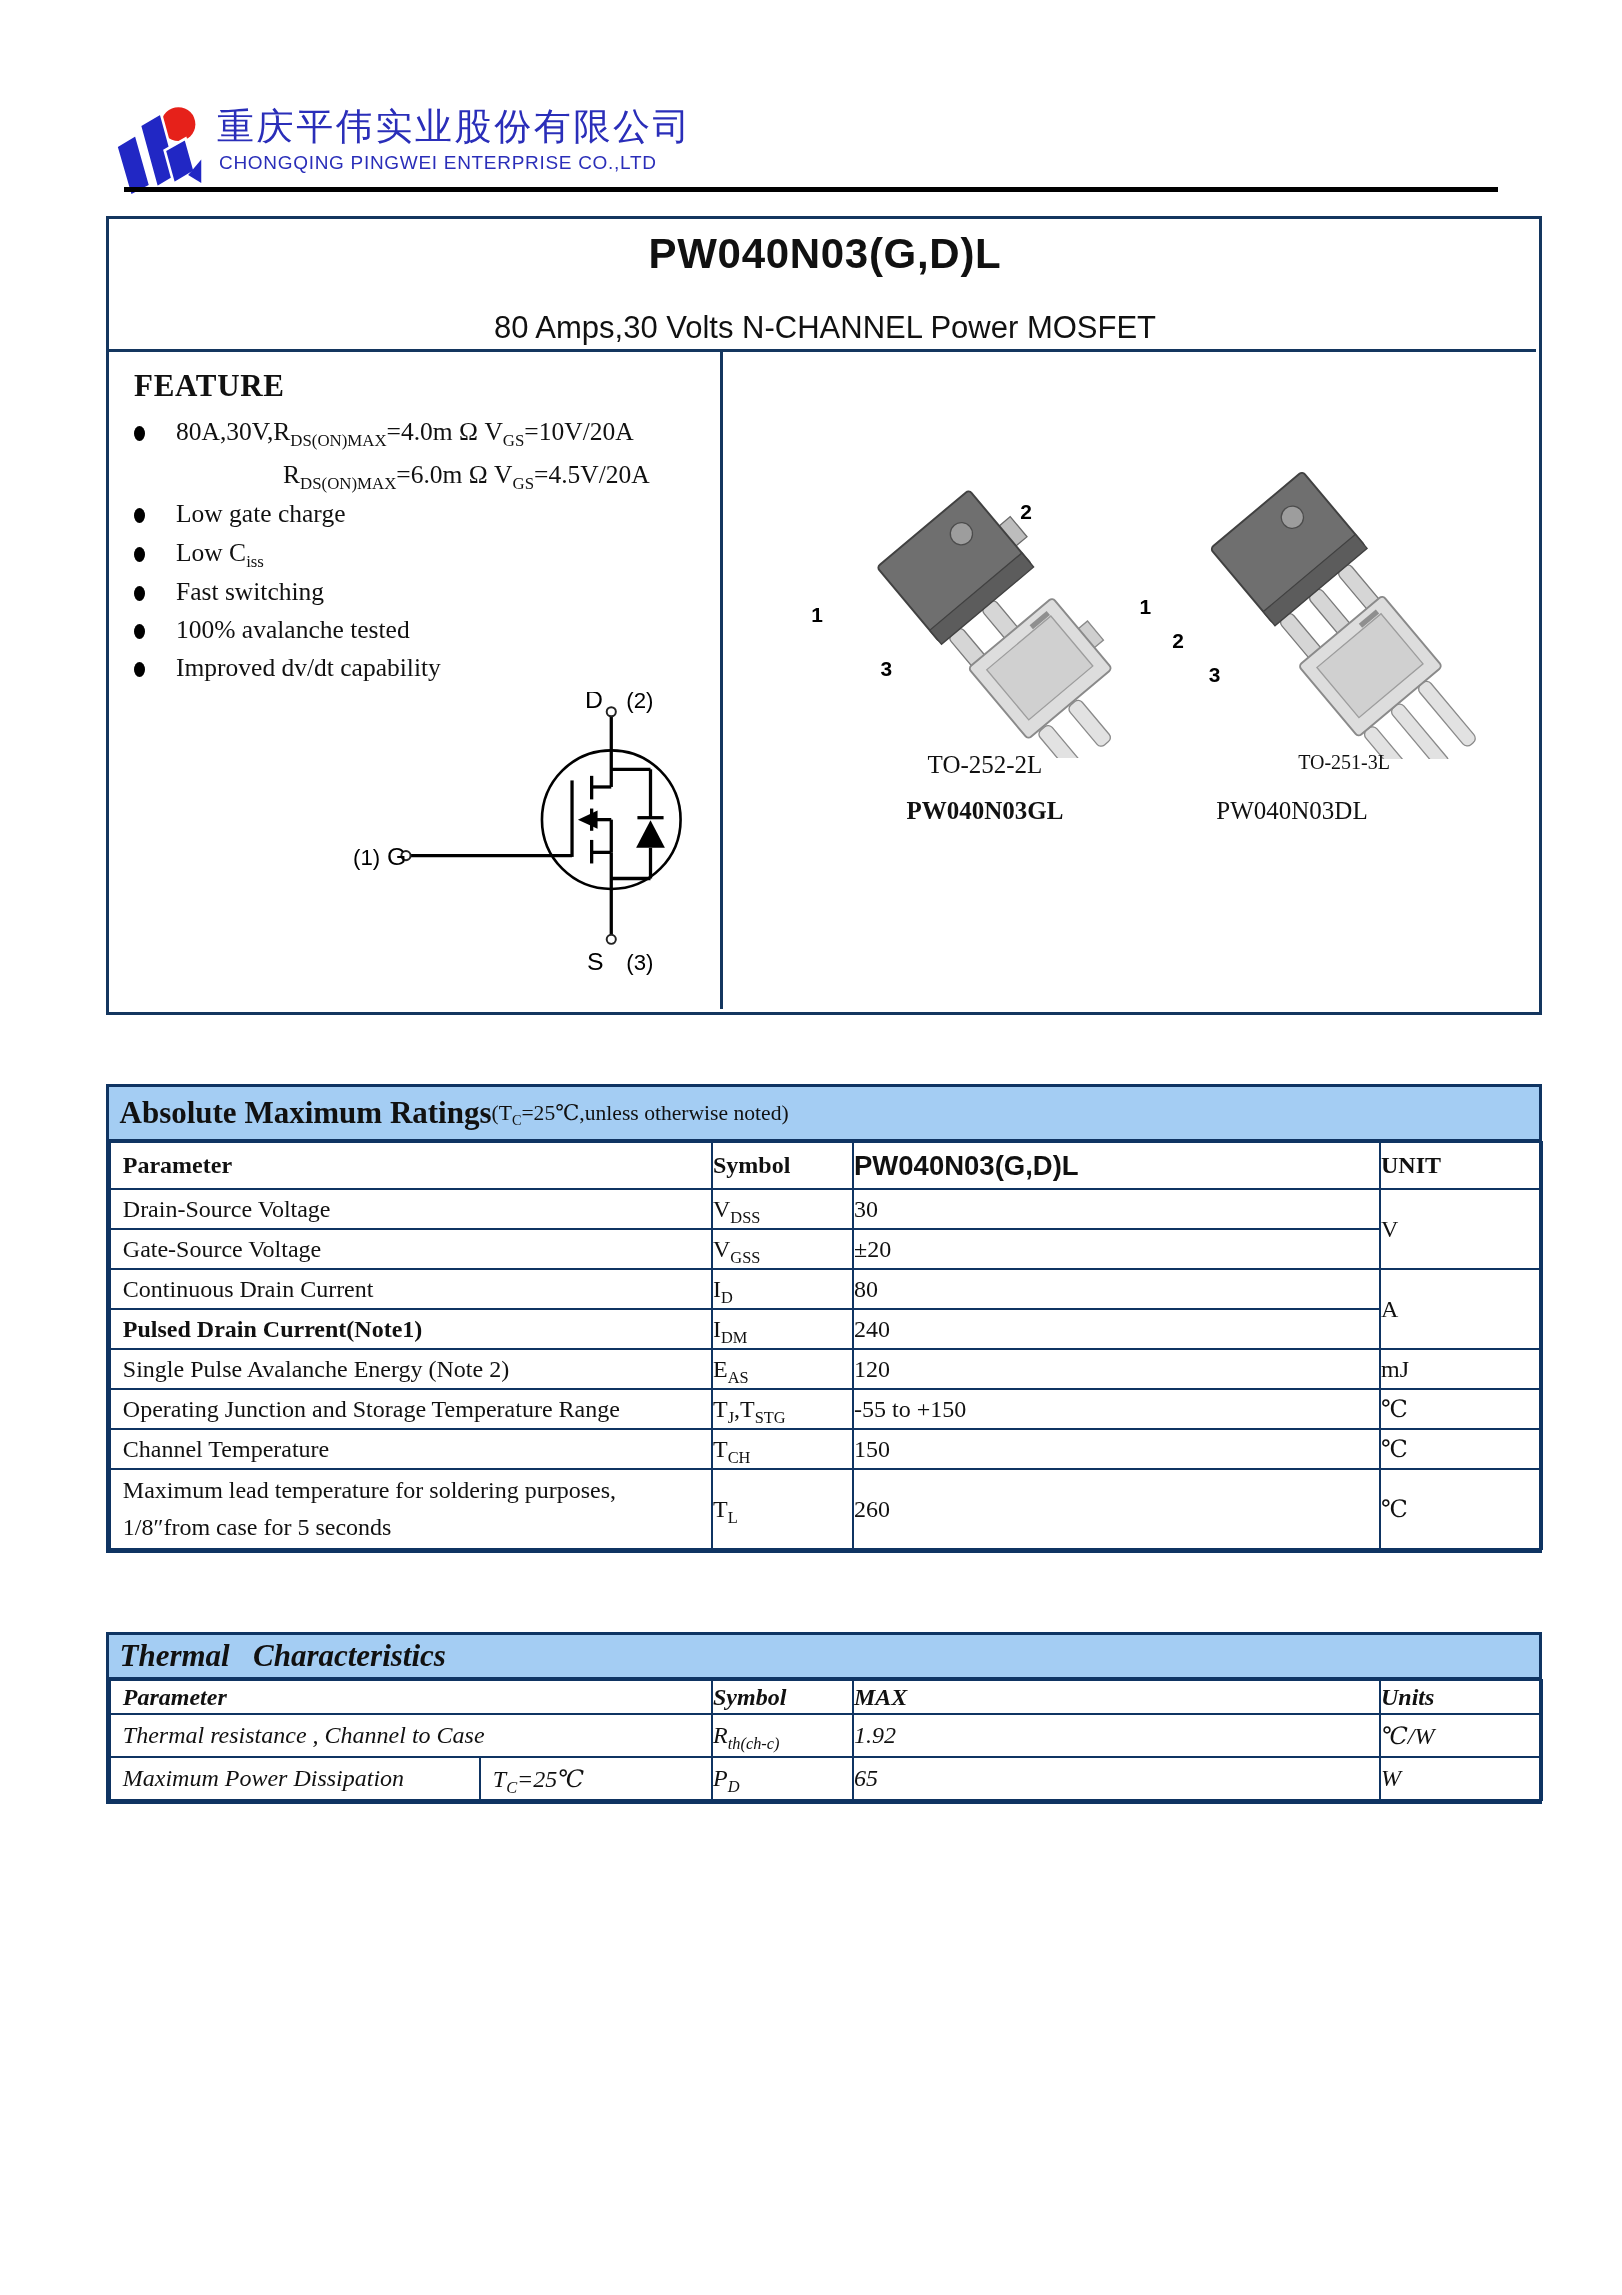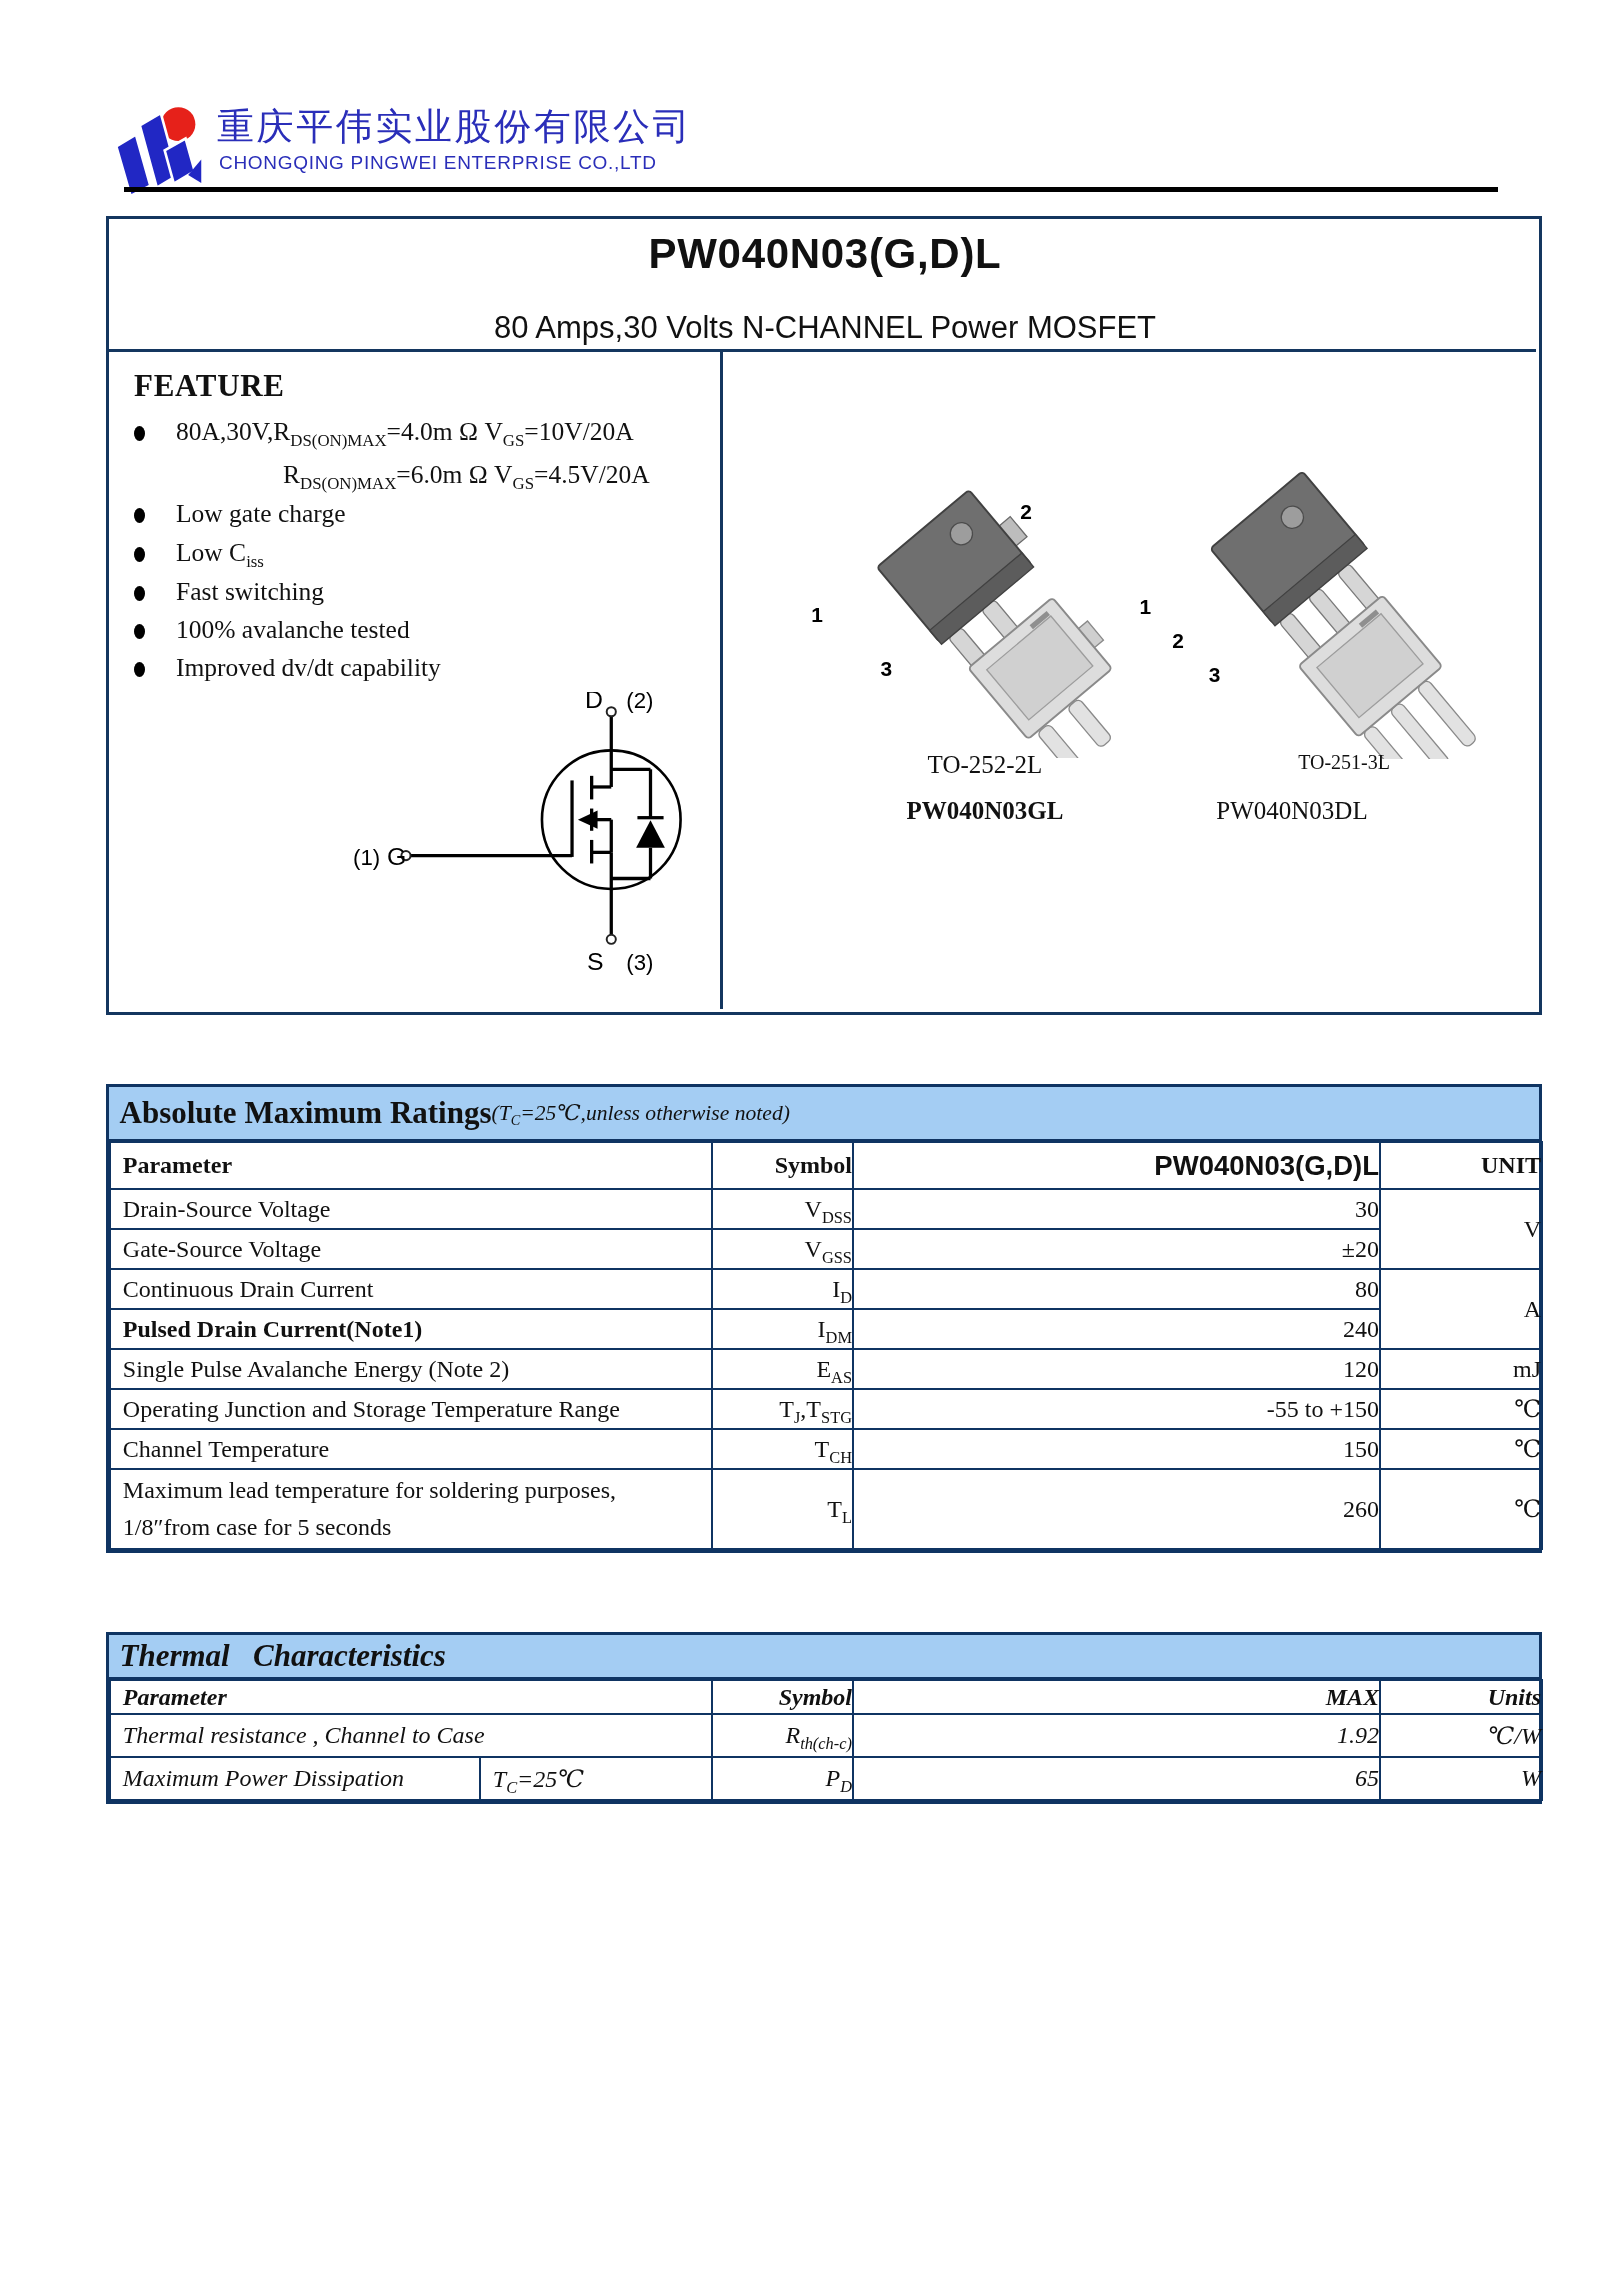--- a/index.html
+++ b/index.html
@@ -28,23 +28,23 @@
   .feat .bullet{display:inline-block;width:11px;height:15px;border-radius:50%;background:#000;
                 margin-right:31px;vertical-align:-1.3px;}
   .feat sub, .rich sub{font-size:0.66em;line-height:0;}
   .f0{top:51px;}  .f1{top:94px;left:149px;} .f2{top:133px;} .f3{top:172px;}
   .f4{top:211px;} .f5{top:249px;} .f6{top:287px;}
 
   
   .dtable-wrap{border:3.3px solid #0f3462;background:#fff;}
   .band{background:#a4cdf3;border-bottom:2.6px solid #0f3462;display:flex;align-items:center;padding-left:10.5px;}
   .band .t1{font-size:31px;font-weight:bold;white-space:pre-wrap;}
-  .band .t2{font-size:21.6px;font-style:italic;}
+  .band .t2{font-size:21.6px;}
   table.dt{border-collapse:collapse;table-layout:fixed;width:100%;}
-  table.dt td{border:2px solid #0f3462;font-size:24px;text-align:right;vertical-align:middle;padding:0;}
+  table.dt td{border:2px solid #0f3462;font-size:24px;text-align:left;vertical-align:middle;padding:0;}
   table.dt td.p{text-align:left;padding-left:11.8px;}
   table.dt td.hd{font-weight:bold;}
   table.dt td.bigpn{font-weight:bold;font-family:"Liberation Sans","DejaVu Sans",sans-serif;font-size:27.5px;}
   table.dt sub{font-size:16.4px;line-height:0;}
   #amr-box{left:106px;top:1084px;width:1430px;}
   #amr-box .band{height:52px;}
   #thermal-box{left:106px;top:1632px;width:1430px;font-style:italic;}
   #thermal-box .band{height:42px;}
   .rowh{height:40px;} .rowhdr{height:47px;} .rowtall{height:80px;}
   .throwhdr{height:34px;} .throw{height:43px;}

